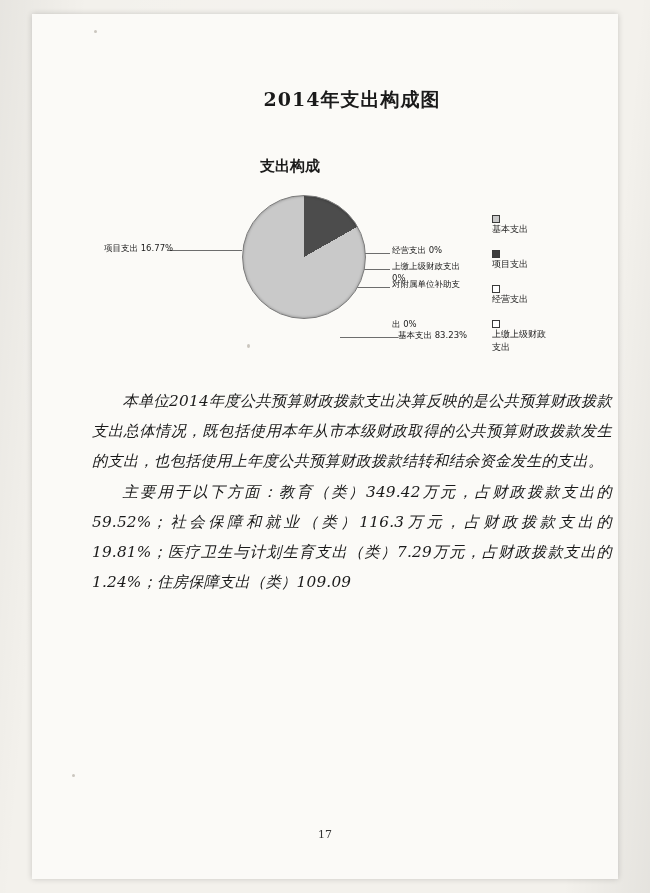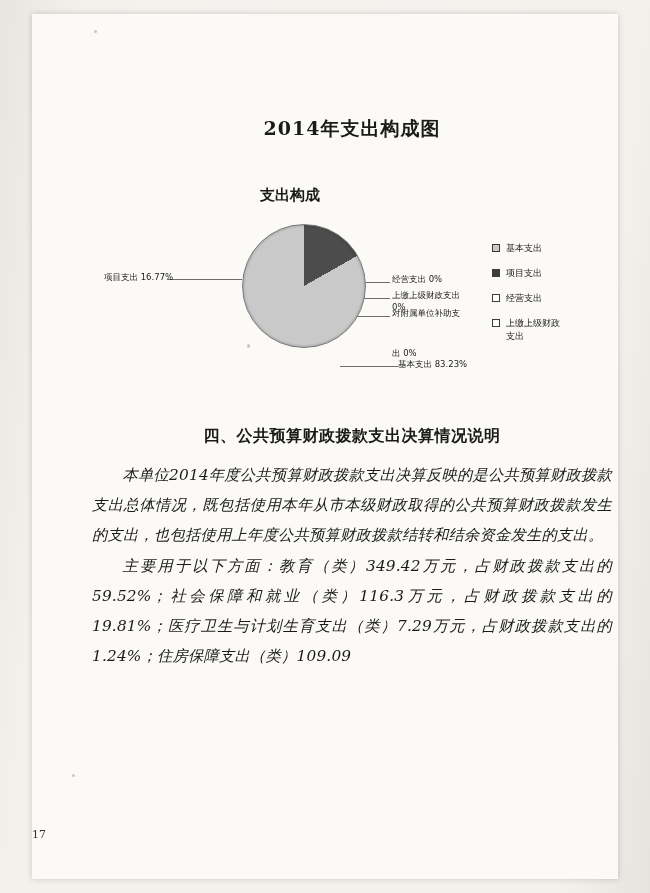--- a/index.html
+++ b/index.html
@@ -39,21 +39,21 @@
     position: absolute;
     left: 60px;
     top: 40px;
     width: 520px;
   }
   .doc-title {
     text-align: center;
     font-size: 19px;
     font-weight: bold;
     letter-spacing: 1px;
-    margin-top: 62px;
+    margin-top: 33px;
     font-family: "DejaVu Serif", serif;
   }
 
   
   .chart-area {
     position: relative;
     height: 250px;
     margin-top: 24px;
   }
   .chart-caption {
@@ -110,20 +110,21 @@
     top: 76px;
     width: 120px;
     font-size: 9px;
     font-family: "DejaVu Sans", sans-serif;
   }
   .legend-row {
     display: flex;
     align-items: flex-start;
     margin-bottom: 13px;
     line-height: 1.35;
+    flex-direction: column;
   }
   .swatch {
     width: 8px;
     height: 8px;
     margin-right: 6px;
     margin-top: 2px;
     flex: 0 0 auto;
     border: 1px solid #3a3a3a;
     box-sizing: border-box;
   }
@@ -147,20 +148,21 @@
     text-indent: 2em;
     font-family: "DejaVu Serif", serif;
     letter-spacing: 0.2px;
     font-style: italic;
   }
   .page-number {
     position: absolute;
     left: 0;
     right: 0;
     bottom: 38px;
+    text-align: center;
     font-size: 11px;
     font-family: "DejaVu Serif", serif;
     color: #333;
   }
   .speck {
     position: absolute;
     background: #b9b4ab;
     border-radius: 50%;
     opacity: 0.75;
   }
@@ -220,21 +222,20 @@
           <div class="legend-row">
             <span class="swatch" style="background:#ffffff;"></span>
             <span>
               <span class="legend-label">上缴上级财政</span>
               <span class="legend-label">支出</span>
             </span>
           </div>
         </div>
       </div>
 
-      <div class="section-heading">四、公共预算财政拨款支出决算情况说明</div>
 
       <p class="body">本单位2014年度公共预算财政拨款支出决算反映的是公共预算财政拨款支出总体情况，既包括使用本年从市本级财政取得的公共预算财政拨款发生的支出，也包括使用上年度公共预算财政拨款结转和结余资金发生的支出。</p>
       <p class="body">主要用于以下方面：教育（类）349.42万元，占财政拨款支出的59.52%；社会保障和就业（类）116.3万元，占财政拨款支出的19.81%；医疗卫生与计划生育支出（类）7.29万元，占财政拨款支出的1.24%；住房保障支出（类）109.09</p>
 
     </div>
 
     <div class="page-number">17</div>
   </div>
 </div>
 

